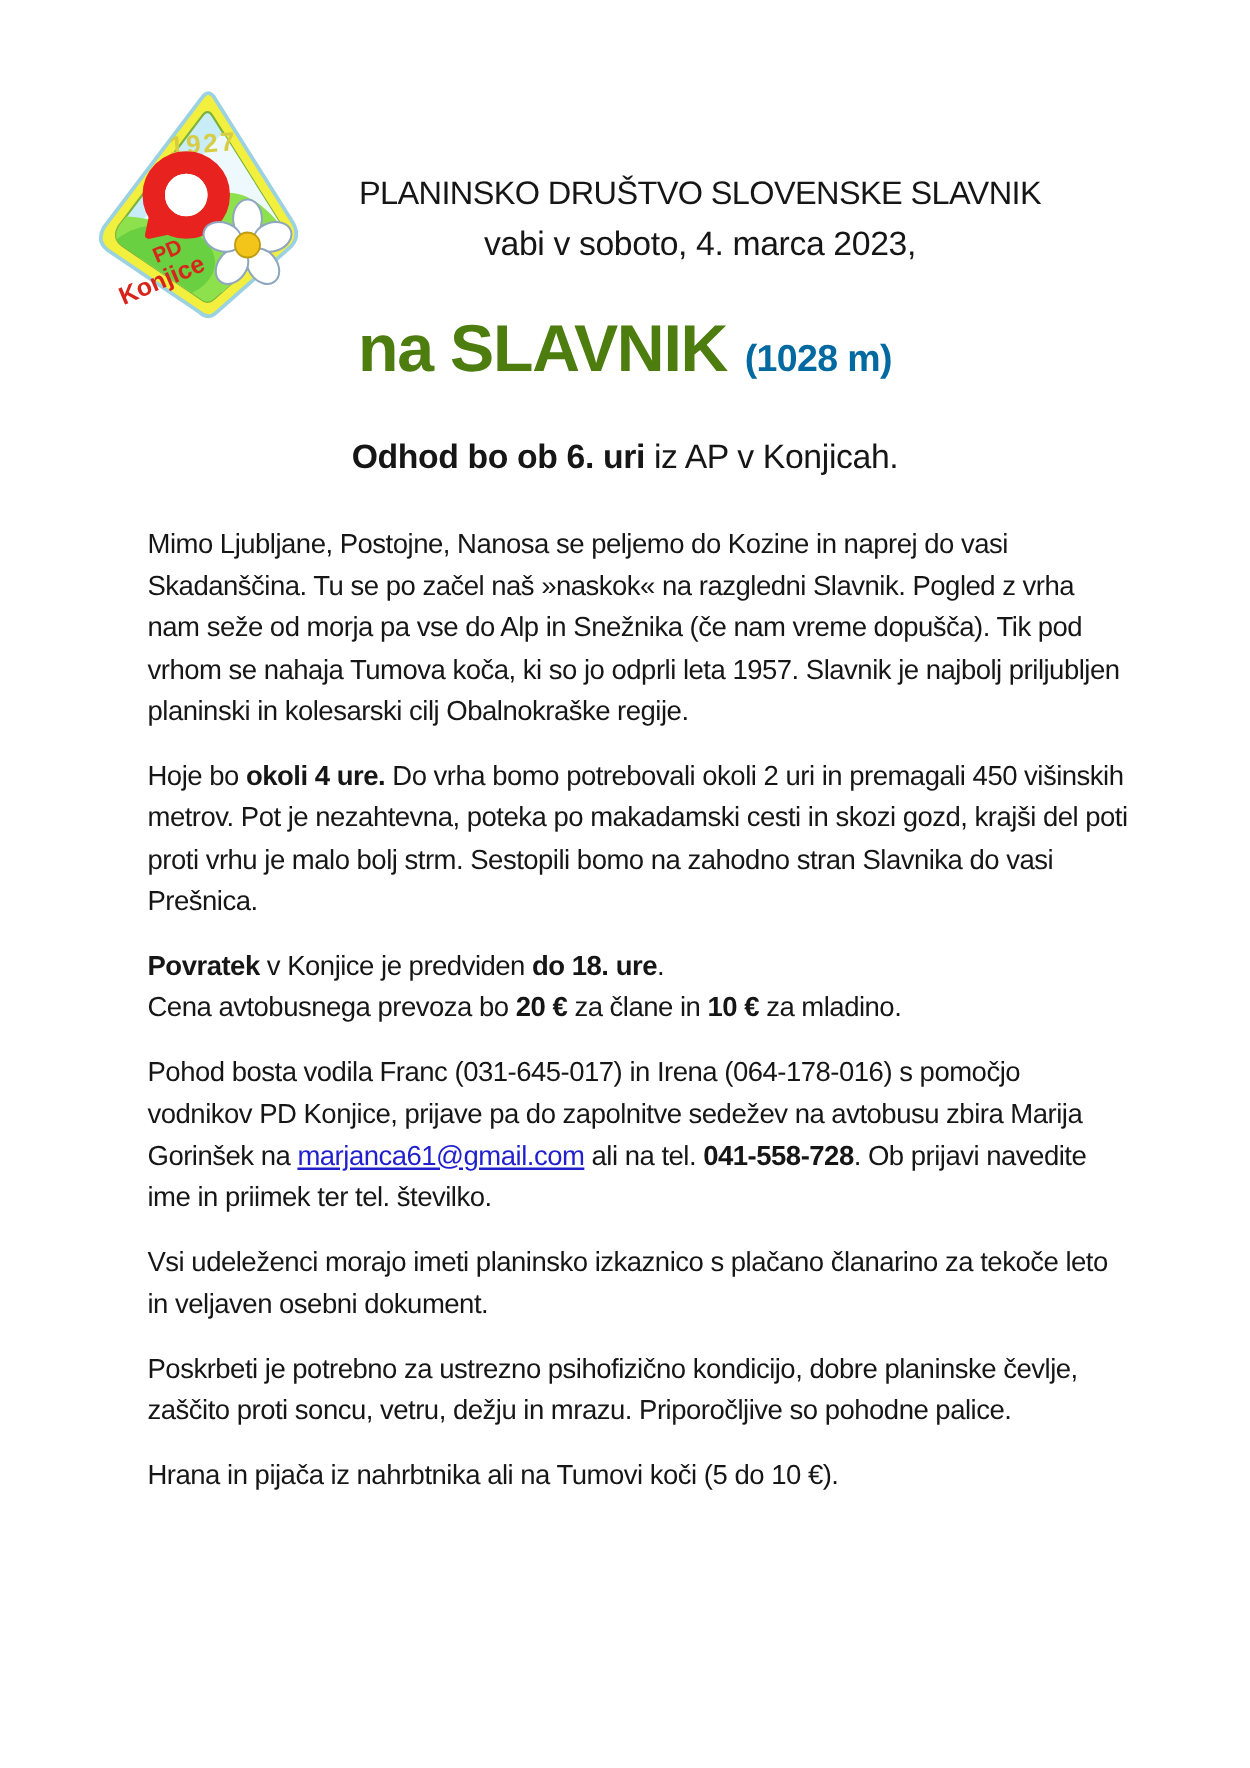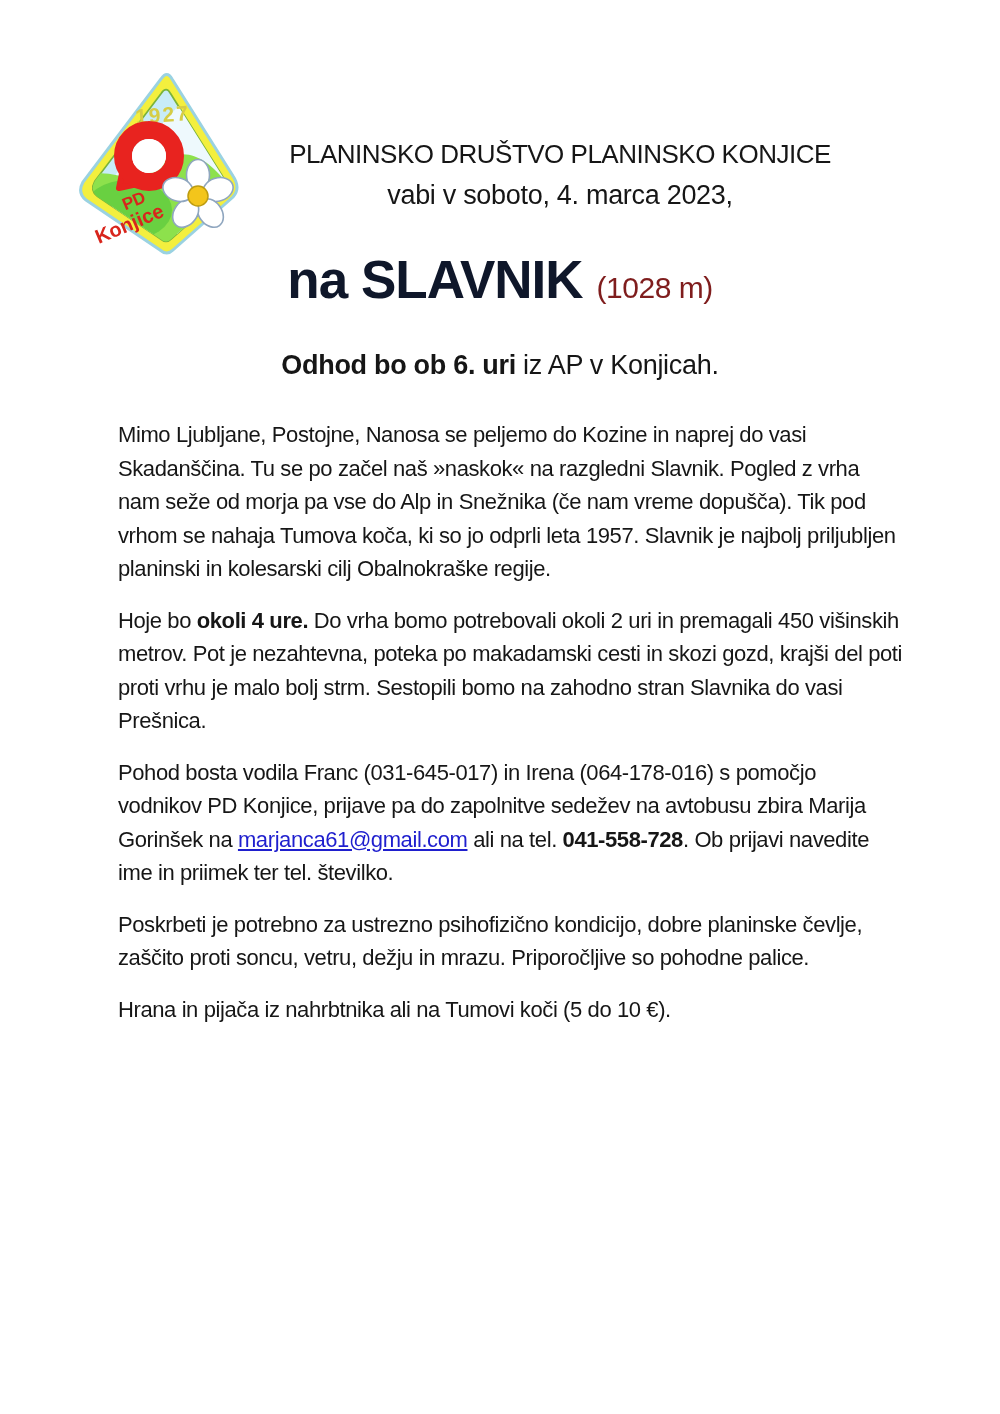--- a/index.html
+++ b/index.html
@@ -13,22 +13,22 @@
     overflow:hidden;
   }
   .logo{position:absolute;left:72px;top:64px;width:178px;height:200px;}
   .logo text{font-family:"Liberation Sans","DejaVu Sans",sans-serif;}
 
   .header-block{position:absolute;left:250px;top:137px;width:620px;text-align:center;}
   .header-line1{font-size:26px;letter-spacing:-0.5px;white-space:nowrap;line-height:34px;}
   .header-line2{font-size:27px;font-weight:normal;letter-spacing:-0.3px;line-height:34px;margin-top:7px;}
 
   .title-block{position:absolute;left:0;top:250px;width:1000px;text-align:center;line-height:60px;white-space:nowrap;}
-  .title-main{color:#0f172a;font-size:53px;font-weight:bold;letter-spacing:-1px;}
-  .title-elev{color:#7f1d1d;font-size:30px;font-weight:normal;margin-left:14px;letter-spacing:-0.5px;}
+  .title-main{color:#4d7c0f;font-size:53px;font-weight:bold;letter-spacing:-1px;}
+  .title-elev{color:#0369a1;font-size:30px;font-weight:bold;margin-left:14px;letter-spacing:-0.5px;}
 
   .departure{position:absolute;left:0;top:347px;width:1000px;text-align:center;font-size:27px;line-height:36px;letter-spacing:-0.3px;white-space:nowrap;}
 
   .body-text{position:absolute;left:118px;top:400px;width:786px;font-size:22px;line-height:33.5px;letter-spacing:-0.4px;text-align:left;}
   .body-text p{margin:18px 0 14px 0;}
   b{font-weight:bold;}
   a.email{color:#1f1fce;cursor:pointer;}
 </style>
 </head>
 <body>
@@ -71,21 +71,21 @@
         <ellipse transform="rotate(288 126 132)" cx="126" cy="111" rx="11.5" ry="15.5"></ellipse>
       </g>
       <circle cx="126" cy="132" r="10" fill="#f3c51b" stroke="#bd9c10" stroke-width="1.5"></circle>
     </g>
 
     <text x="64" y="142" transform="rotate(-23 64 142)" font-size="17" font-weight="bold" fill="#d8251c" text-anchor="middle">PD</text>
     <text x="60" y="166" transform="rotate(-23 60 166)" font-size="20" font-weight="bold" fill="#d8251c" text-anchor="middle">Konjice</text>
   </svg>
 
   <div class="header-block">
-    <div class="header-line1">PLANINSKO DRUŠTVO PLANINSKO KONJICE</div>
+    <div class="header-line1">PLANINSKO DRUŠTVO SLOVENSKE SLAVNIK</div>
     <div class="header-line2">vabi v soboto, 4. marca 2023,</div>
   </div>
 
   <div class="title-block">
     <span class="title-main">na SLAVNIK</span><span class="title-elev">(1028 m)</span>
   </div>
 
   <div class="departure">
     <b>Odhod bo ob 6. uri</b><span> iz AP v Konjicah.</span>
   </div>
@@ -93,25 +93,32 @@
   <div class="body-text">
 
     <p>
       <span>Mimo Ljubljane, Postojne, Nanosa se peljemo do Kozine in naprej do vasi Skadanščina. Tu se po začel naš »naskok« na razgledni Slavnik. Pogled z vrha nam seže od morja pa vse do Alp in Snežnika (če nam vreme dopušča). Tik pod vrhom se nahaja Tumova koča, ki so jo odprli leta 1957. Slavnik je najbolj priljubljen planinski in kolesarski cilj Obalnokraške regije.</span>
     </p>
 
     <p>
       <span>Hoje bo </span><b>okoli 4 ure.</b><span> Do vrha bomo potrebovali okoli 2 uri in premagali 450 višinskih metrov. Pot je nezahtevna, poteka po makadamski cesti in skozi gozd, krajši del poti proti vrhu je malo bolj strm. Sestopili bomo na zahodno stran Slavnika do vasi Prešnica.</span>
     </p>
 
+    <p>
+      <b>Povratek</b><span> v Konjice je predviden </span><b>do 18. ure</b><span>.</span><br>
+      <span>Cena avtobusnega prevoza bo </span><b>20 €</b><span> za člane in </span><b>10 €</b><span> za mladino.</span>
+    </p>
 
     <p>
       <span>Pohod bosta vodila Franc (031-645-017) in Irena (064-178-016) s pomočjo vodnikov PD Konjice, prijave pa do zapolnitve sedežev na avtobusu zbira Marija Gorinšek na </span><a class="email" href="#">marjanca61@gmail.com</a><span> ali na tel. </span><b>041-558-728</b><span>. Ob prijavi navedite ime in priimek ter tel. številko.</span>
     </p>
 
+    <p>
+      <span>Vsi udeleženci morajo imeti planinsko izkaznico s plačano članarino za tekoče leto in veljaven osebni dokument.</span>
+    </p>
 
     <p>
       <span>Poskrbeti je potrebno za ustrezno psihofizično kondicijo, dobre planinske čevlje, zaščito proti soncu, vetru, dežju in mrazu. Priporočljive so pohodne palice.</span>
     </p>
 
     <p>
       <span>Hrana in pijača iz nahrbtnika ali na Tumovi koči (5 do 10 €).</span>
     </p>
 
   </div>

